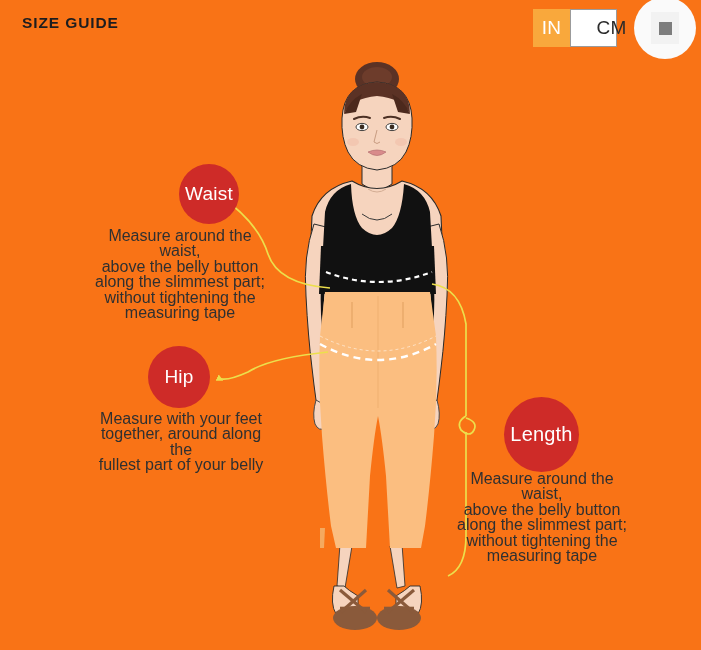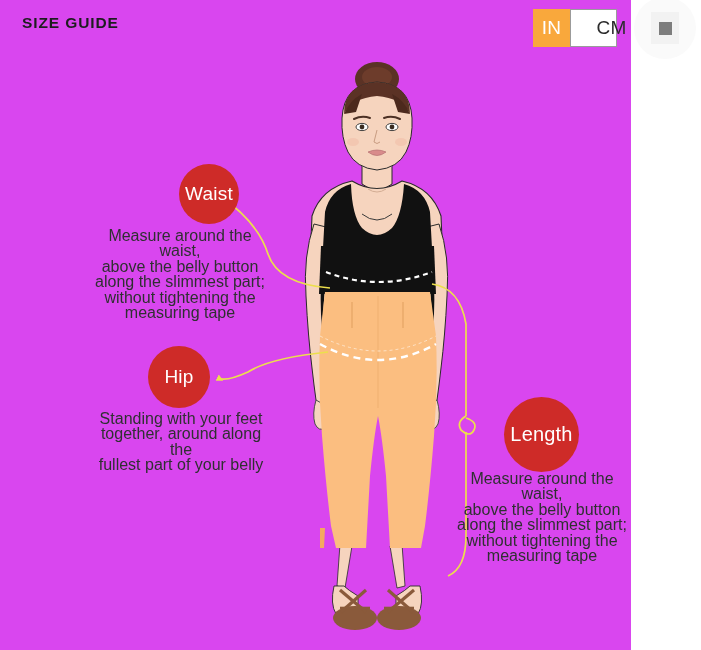--- a/index.html
+++ b/index.html
@@ -5,23 +5,23 @@
   * { box-sizing: border-box; margin: 0; padding: 0; }
   html, body {
     width: 701px;
     height: 650px;
     background: #ffffff;
     font-family: "Liberation Sans", sans-serif;
     overflow: hidden;
   }
   #root {
     position: relative;
-    width: 631px;
+    width: 701px;
     height: 650px;
-    background: #d946ef;
+    background: #f97316;
     text-decoration: underline;
   }
 
   
   .header {
     position: absolute;
     top: 0; left: 0;
     width: 701px;
     height: 56px;
   }
@@ -286,21 +286,21 @@
 
     <div class="desc desc-waist">
       <span>Measure around the waist,</span>
       <span>above the belly button</span>
       <span>along the slimmest part;</span>
       <span>without tightening the</span>
       <span>measuring tape</span>
     </div>
 
     <div class="desc desc-hip">
-      <span>Standing with your feet</span>
+      <span>Measure with your feet</span>
       <span>together, around along the</span>
       <span>fullest part of your belly</span>
     </div>
 
     <div class="desc desc-length">
       <span>Measure around the waist,</span>
       <span>above the belly button</span>
       <span>along the slimmest part;</span>
       <span>without tightening the</span>
       <span>measuring tape</span>

